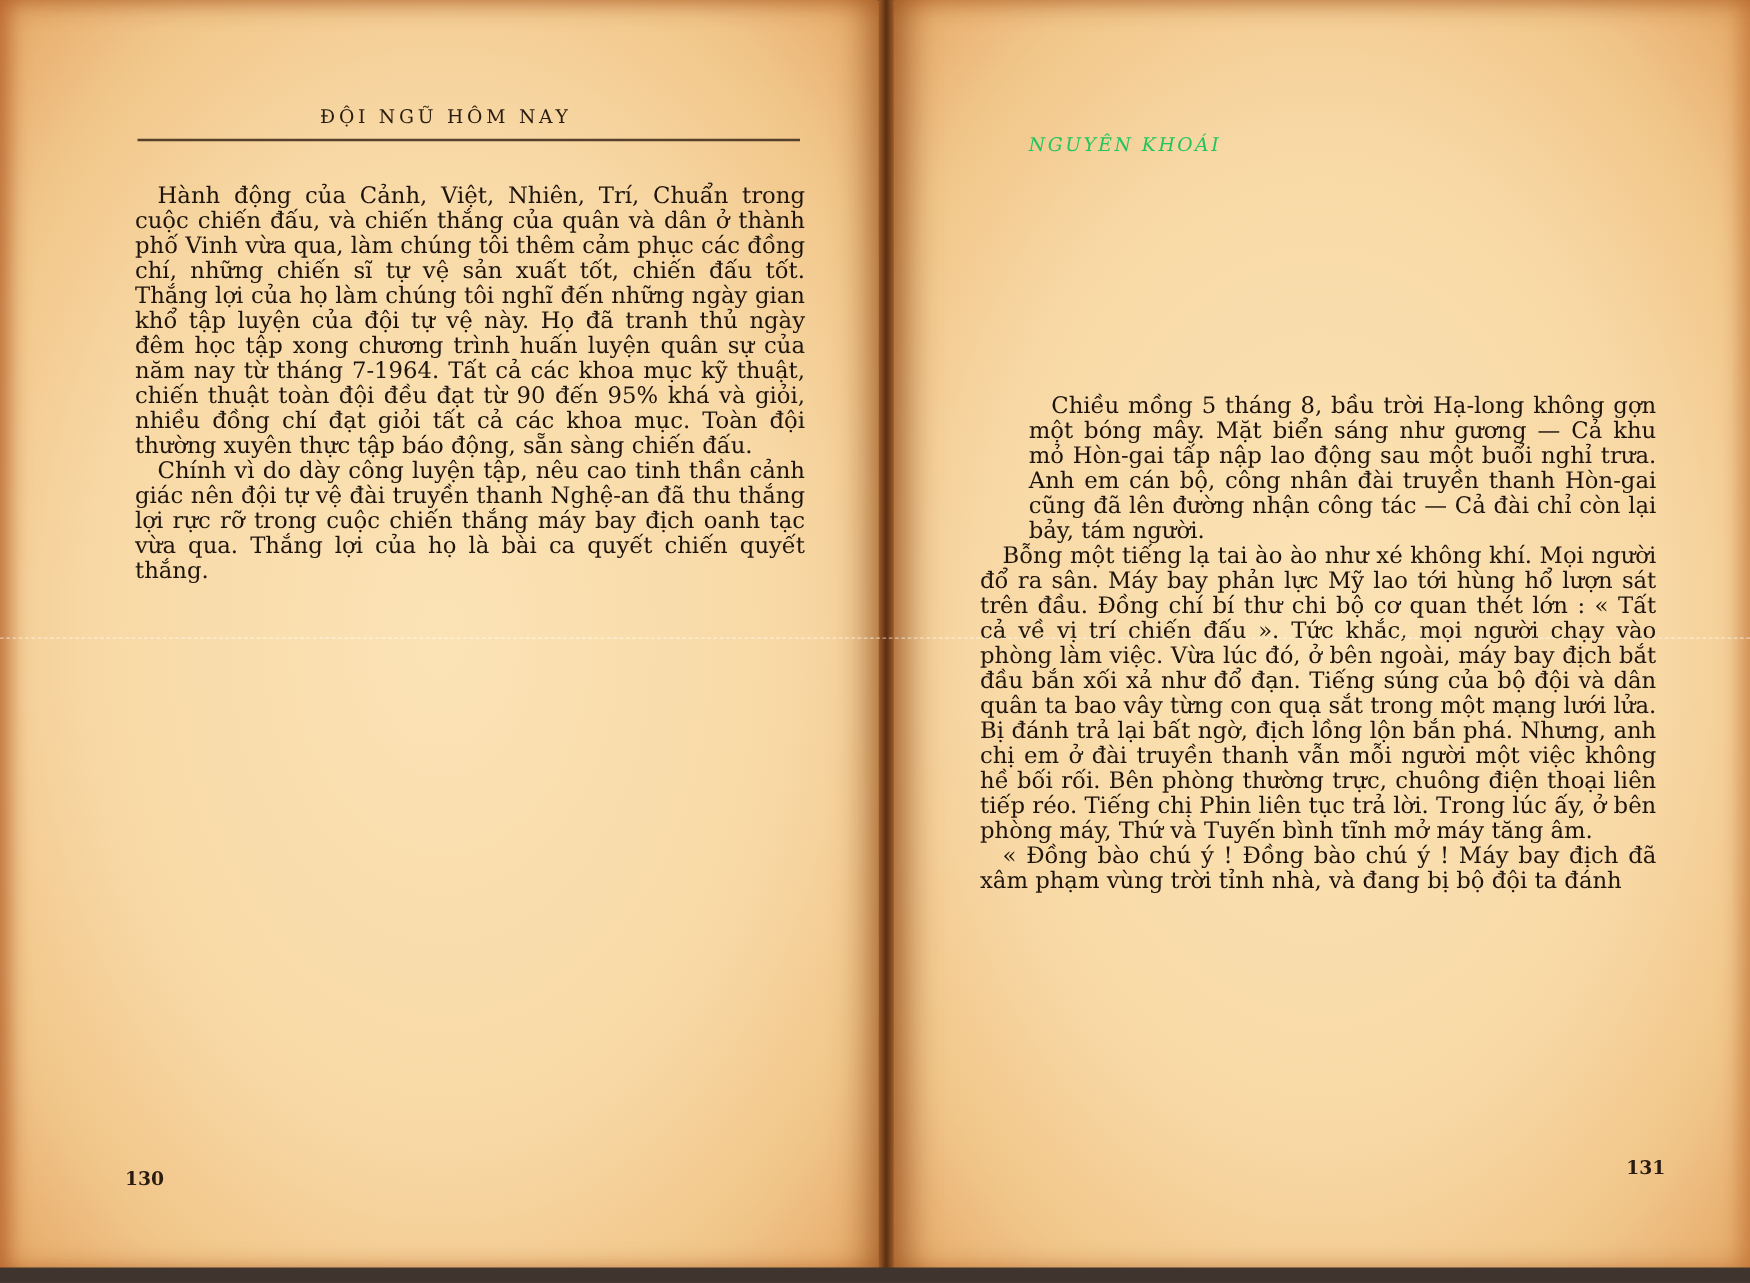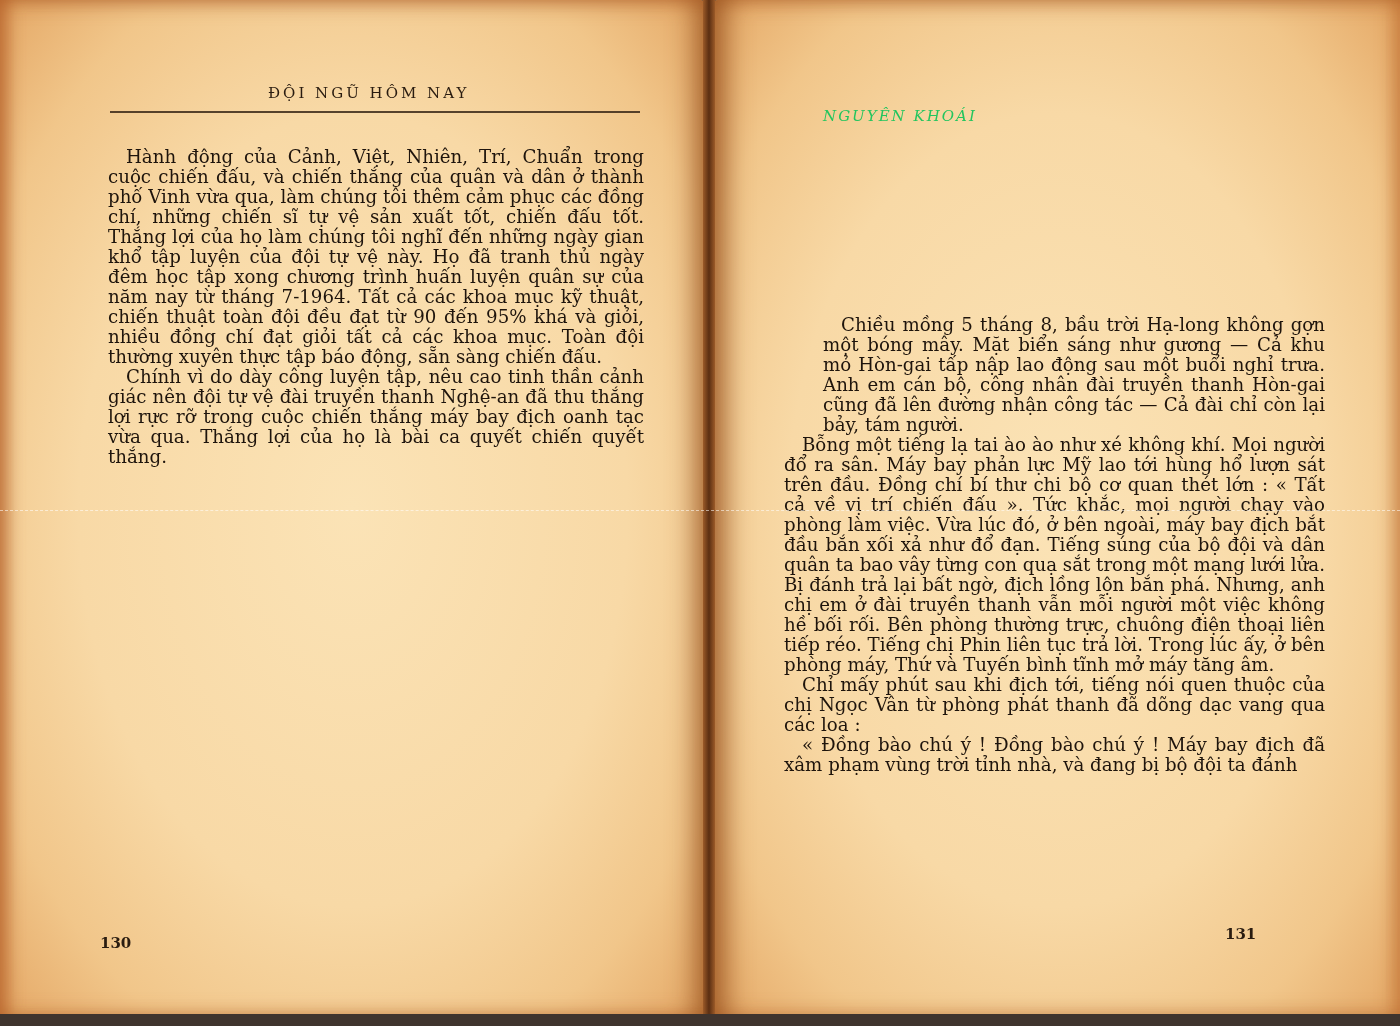--- a/index.html
+++ b/index.html
@@ -15,21 +15,21 @@
   }
   .page-left { left: 0; width: 706px; border-radius: 0 6px 6px 0;
     box-shadow: inset 14px 0 16px -6px rgba(180,95,40,0.75), inset -22px 0 26px -10px rgba(150,80,30,0.75), inset 0 12px 18px -8px rgba(190,110,50,0.5), inset 0 -14px 18px -8px rgba(190,110,50,0.55); }
   .page-right { left: 712px; width: 688px; border-radius: 6px 0 0 6px;
     box-shadow: inset 24px 0 26px -10px rgba(150,80,30,0.8), inset -14px 0 16px -6px rgba(190,110,50,0.6), inset 0 12px 18px -8px rgba(190,110,50,0.5), inset 0 -14px 18px -8px rgba(190,110,50,0.5); }
   .gutter { position: absolute; left: 703px; top: 0; width: 12px; height: 1020px;
     background: linear-gradient(90deg, #9b5a28, #5a2e12 50%, #9b5a28); }
   .bottom-edge { position: absolute; left: 0; top: 1014px; width: 1400px; height: 12px; background: #3f342e; }
 
   .running-head {
-    position: absolute; left: 268px; top: 84px;
+    position: absolute; left: 256px; top: 84px;
     font-size: 15px; letter-spacing: 3px; color: #2a1c10;
   }
   .rule { position: absolute; left: 110px; top: 111px; width: 530px; height: 2px; background: #3a2818; opacity: 0.85; }
   .running-head-right {
     position: absolute; left: 823px; top: 107px;
     font-size: 15px; font-style: italic; letter-spacing: 2px; color: #22c55e;
   }
   .chapter-title {
     position: absolute; left: 855px; top: 240px;
     font-size: 19px; font-weight: bold; letter-spacing: 2px; color: #1c120a;
@@ -40,21 +40,21 @@
     font-size: 18.2px; line-height: 20px; color: #1e140c;
     text-align: justify;
   }
   .text-block p { margin: 0; text-indent: 18px; }
   .left-text { left: 108px; top: 147px; width: 536px; }
   .right-text { left: 784px; top: 315px; width: 541px; }
   .right-text p.first { margin-top: 0; margin-left: 39px; }
 
   .folio { position: absolute; font-size: 15px; font-weight: bold; color: #2a1c10; }
   .folio-left { left: 100px; top: 934px; }
-  .folio-right { left: 1225px; top: 925px; }
+  .folio-right { left: 1301px; top: 925px; }
 
   .watermark {
     position: absolute; left: 395px; top: 486px;
     font-family: "DejaVu Serif", serif; font-size: 46px; letter-spacing: 1px;
     color: transparent; -webkit-text-stroke: 1px rgba(120,120,120,0.75);
     white-space: nowrap; pointer-events: none;
   }
   .wm-line { position: absolute; left: 0; top: 510px; width: 1400px; border-top: 1px dashed rgba(255,255,255,0.55); }
 </style>
 </head>
@@ -72,20 +72,19 @@
     <p>Hành động của Cảnh, Việt, Nhiên, Trí, Chuẩn trong cuộc chiến đấu, và chiến thắng của quân và dân ở thành phố Vinh vừa qua, làm chúng tôi thêm cảm phục các đồng chí, những chiến sĩ tự vệ sản xuất tốt, chiến đấu tốt. Thắng lợi của họ làm chúng tôi nghĩ đến những ngày gian khổ tập luyện của đội tự vệ này. Họ đã tranh thủ ngày đêm học tập xong chương trình huấn luyện quân sự của năm nay từ tháng 7-1964. Tất cả các khoa mục kỹ thuật, chiến thuật toàn đội đều đạt từ 90 đến 95% khá và giỏi, nhiều đồng chí đạt giỏi tất cả các khoa mục. Toàn đội thường xuyên thực tập báo động, sẵn sàng chiến đấu.</p>
     <p>Chính vì do dày công luyện tập, nêu cao tinh thần cảnh giác nên đội tự vệ đài truyền thanh Nghệ-an đã thu thắng lợi rực rỡ trong cuộc chiến thắng máy bay địch oanh tạc vừa qua. Thắng lợi của họ là bài ca quyết chiến quyết thắng.</p>
   </div>
   <div class="folio folio-left">130</div>
 
   <div class="running-head-right">NGUYÊN KHOÁI</div>
 
   <div class="text-block right-text">
     <p class="first">Chiều mồng 5 tháng 8, bầu trời Hạ-long không gợn một bóng mây. Mặt biển sáng như gương — Cả khu mỏ Hòn-gai tấp nập lao động sau một buổi nghỉ trưa. Anh em cán bộ, công nhân đài truyền thanh Hòn-gai cũng đã lên đường nhận công tác — Cả đài chỉ còn lại bảy, tám người.</p>
     <p>Bỗng một tiếng lạ tai ào ào như xé không khí. Mọi người đổ ra sân. Máy bay phản lực Mỹ lao tới hùng hổ lượn sát trên đầu. Đồng chí bí thư chi bộ cơ quan thét lớn : « Tất cả về vị trí chiến đấu ». Tức khắc, mọi người chạy vào phòng làm việc. Vừa lúc đó, ở bên ngoài, máy bay địch bắt đầu bắn xối xả như đổ đạn. Tiếng súng của bộ đội và dân quân ta bao vây từng con quạ sắt trong một mạng lưới lửa. Bị đánh trả lại bất ngờ, địch lồng lộn bắn phá. Nhưng, anh chị em ở đài truyền thanh vẫn mỗi người một việc không hề bối rối. Bên phòng thường trực, chuông điện thoại liên tiếp réo. Tiếng chị Phin liên tục trả lời. Trong lúc ấy, ở bên phòng máy, Thứ và Tuyến bình tĩnh mở máy tăng âm.</p>
-    <p>Chỉ mấy phút sau khi địch tới, tiếng nói quen thuộc của chị Ngọc Vân từ phòng phát thanh đã dõng dạc vang qua các loa :</p>
     <p>« Đồng bào chú ý ! Đồng bào chú ý ! Máy bay địch đã xâm phạm vùng trời tỉnh nhà, và đang bị bộ đội ta đánh</p>
   </div>
   <div class="folio folio-right">131</div>
 
   <div class="wm-line"></div>
 </div>
 <div class="bottom-edge"></div>
 
 </body></html>

